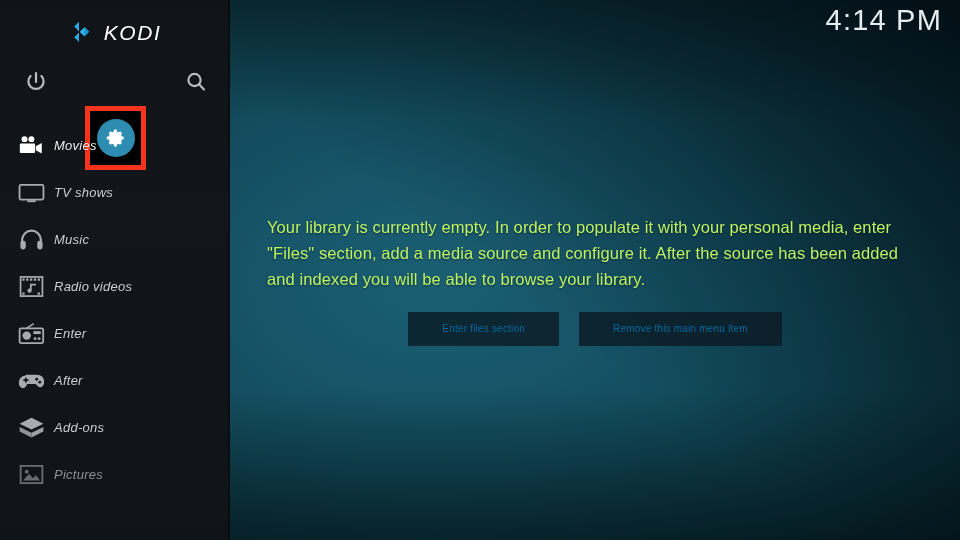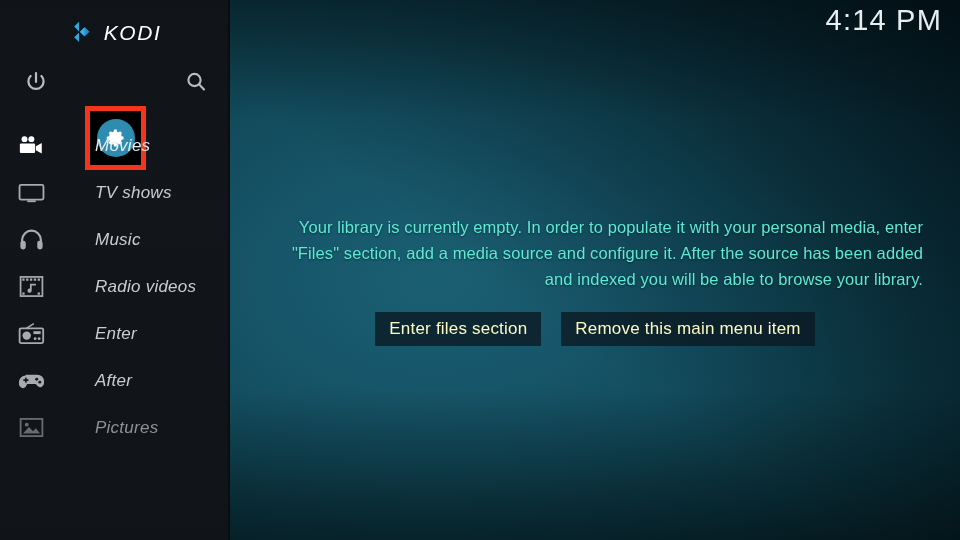--- a/index.html
+++ b/index.html
@@ -84,56 +84,55 @@
   }
   .menu-item {
     position:relative; height:47px;
     display:flex; align-items:center;
   }
   .menu-icon {
     width:46px; min-width:46px; margin-left:8px;
     display:flex; align-items:center; justify-content:center;
   }
   .menu-label {
-    font-size:17px; color:#e9ecee; letter-spacing:.25px;
+    font-size:13px; color:#e9ecee; letter-spacing:.25px;
     white-space:nowrap;
-    margin-left:41px;
   }
   .menu-item.dim .menu-label { color:#8e9296; }
   .menu-item.dim .menu-icon  { opacity:.58; }
   .menu-item.muted .menu-label { color:#c9cdd0;text-align:right; }
 
   
   #clock {
     position:absolute; right:18px; top:4px;
     font-size:29px; color:#e7eef1; letter-spacing:1.2px;
     font-weight:300; z-index:6;
   }
 
   
   #content {
     position:absolute; left:230px; top:0; width:730px; height:540px;
     display:flex; flex-direction:column; align-items:center;
     justify-content:center; z-index:4;
   }
   #empty-message {
-    width:656px; text-align:right;
+    width:656px; text-align:left;
     font-size:16.5px; line-height:26px;
-    color:#5eead4; letter-spacing:.1px;
+    color:#bef264; letter-spacing:.1px;
     text-shadow:0 1px 2px rgba(0,0,0,.45);
     margin-top:19px;
   }
   #button-row {
     margin-top:20px; display:flex; gap:20px; align-items:center;
   }
   .action-button {
-    height:34px; padding:0 14px;
+    height:34px; padding:0 34px;
     display:flex; align-items:center; justify-content:center;
     background:rgba(10,24,33,.78);
-    color:#fef9c3; font-size:17px; letter-spacing:.2px;
+    color:#0369a1; font-size:10px; letter-spacing:.2px;
     border:none; cursor:pointer; white-space:nowrap;
   }
 </style>
 </head>
 <body>
 
 <div id="app">
 
   <div id="main-bg"></div>
 
@@ -255,20 +254,30 @@
             <path d="M8 3.4 h12 a7 7 0 0 1 7 7 v2 a4 4 0 0 1-7 2.6 l-1.6-1.8 h-8.8 L8 16 a4 4 0 0 1-7-2.6 v-2 a7 7 0 0 1 7-7 z" fill="#a8acb0"></path>
             <rect x="5.4" y="8.2" width="5.6" height="1.7" rx=".6" fill="#14181c"></rect>
             <rect x="7.3" y="6.3" width="1.7" height="5.6" rx=".6" fill="#14181c"></rect>
             <circle cx="19.4" cy="8.2" r="1.5" fill="#14181c"></circle>
             <circle cx="22.6" cy="11.2" r="1.5" fill="#14181c"></circle>
           </svg>
         </span>
         <span class="menu-label">After</span>
       </div>
 
+      <div class="menu-item muted">
+        <span class="menu-icon">
+          <svg width="27" height="23" viewBox="0 0 28 24">
+            <polygon points="14,1.8 26.4,8 14,14.2 1.6,8" fill="#a8acb0"></polygon>
+            <polygon points="1.6,11.4 14,17.6 14,22.4 1.6,16.2" fill="#8e9296"></polygon>
+            <polygon points="26.4,11.4 14,17.6 14,22.4 26.4,16.2" fill="#9ba0a4"></polygon>
+          </svg>
+        </span>
+        <span class="menu-label">Add-ons</span>
+      </div>
 
       <div class="menu-item dim">
         <span class="menu-icon">
           <svg width="25" height="21" viewBox="0 0 26 22">
             <rect x="1.6" y="2" width="22.8" height="18" fill="none" stroke="#a8acb0" stroke-width="1.9"></rect>
             <circle cx="8" cy="8" r="2" fill="#a8acb0"></circle>
             <polygon points="4,17.4 10.4,10.6 14.6,15 17.6,11.8 22,17.4" fill="#a8acb0"></polygon>
           </svg>
         </span>
         <span class="menu-label">Pictures</span>

